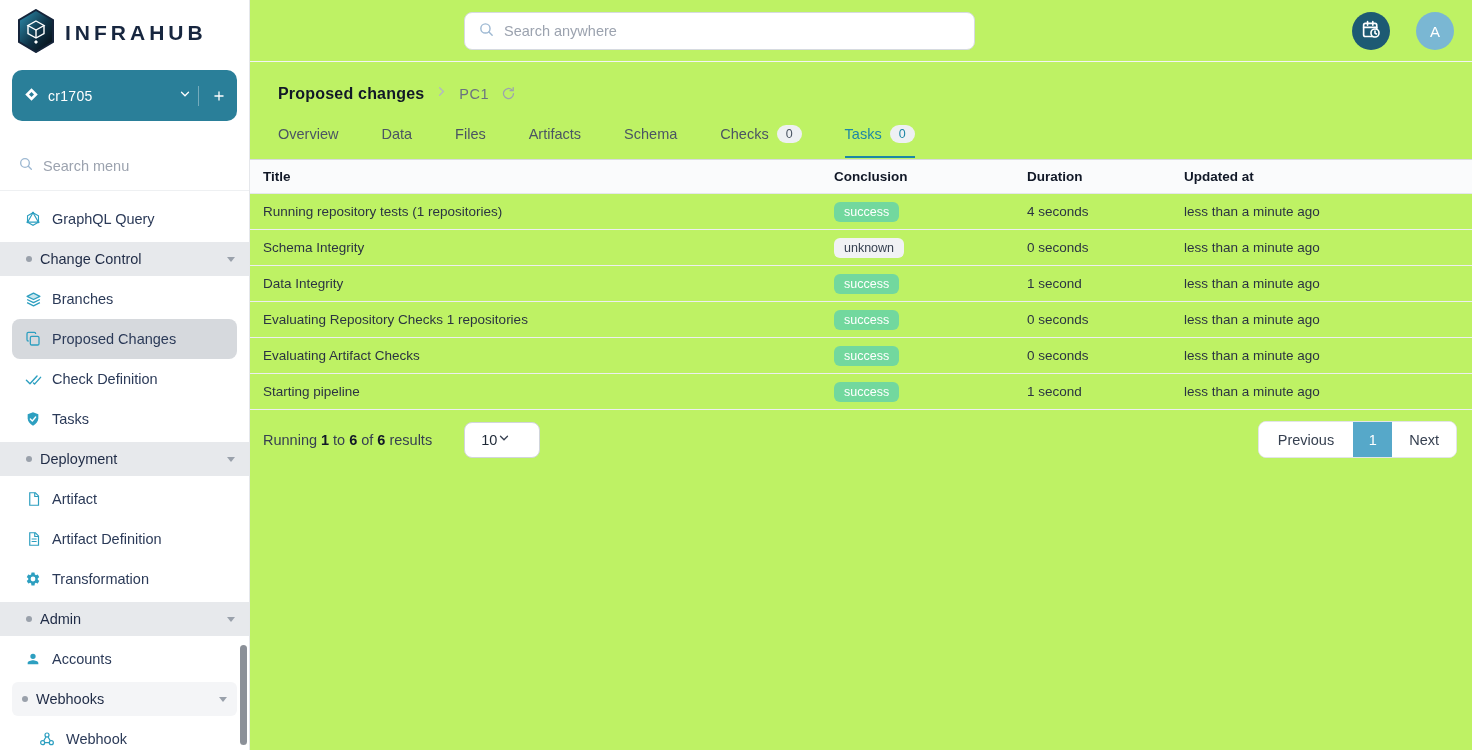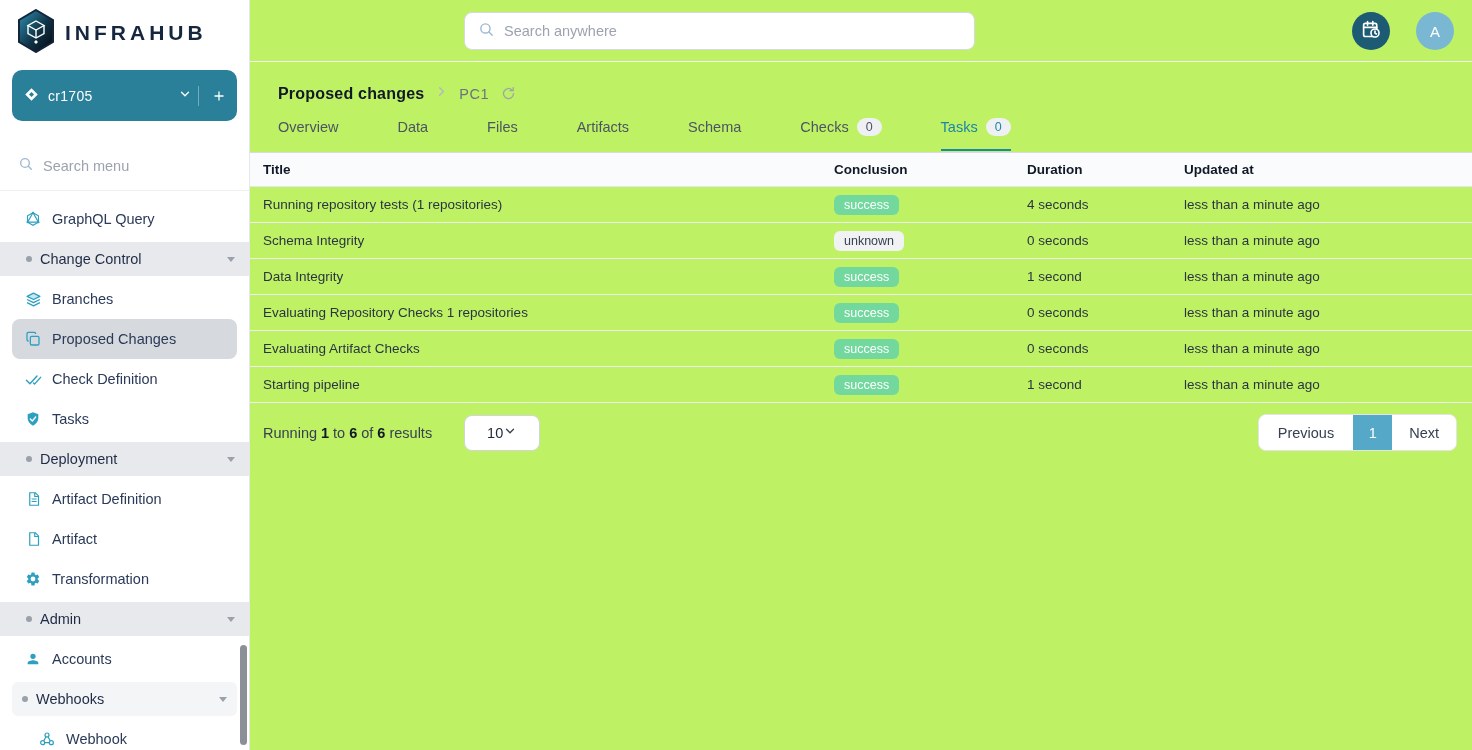--- a/index.html
+++ b/index.html
@@ -53,21 +53,21 @@
   .circle-btn { width:38px; height:38px; border-radius:50%; display:flex; align-items:center;
     justify-content:center; cursor:pointer; border:none; }
   .time-btn { background:#1d5a73; }
   .avatar { background:#7ab7d3; color:#fff; font-size:15px; }
 
   .breadcrumb-row { display:flex; align-items:center; gap:10px; padding:22px 0 0 28px; }
   .page-title { font-size:16px; font-weight:700; color:#111827; letter-spacing:.2px; }
   .crumb-current { font-size:14.5px; color:#6b7280; letter-spacing:.5px; }
   .refresh-btn { background:none; border:none; cursor:pointer; display:flex; margin-left:2px; }
 
-  .tabs { display:flex; gap:59px; padding:0 0 0 28px; margin-top:15px; border-bottom:1px solid transparent; }
+  .tabs { display:flex; gap:43px; padding:0 0 0 28px; margin-top:22px; border-bottom:1px solid transparent; }
   .tab { display:flex; align-items:center; gap:8px; font-size:14.5px; color:#4b5563;
     padding-bottom:13px; cursor:pointer; border-bottom:2px solid transparent; }
   .tab.active { color:#1d87a6; border-bottom-color:#1d87a6; }
   .tab-badge { background:#eef0f3; border-radius:10px; font-size:12.5px; padding:2px 9px; color:#4b5563; }
   .tab.active .tab-badge { color:#1d87a6; }
 
   table.tasks { width:100%; border-collapse:collapse; table-layout:fixed; }
   table.tasks col.c-title { width:571px; } table.tasks col.c-conc { width:193px; }
   table.tasks col.c-dur { width:157px; } 
   table.tasks thead th { text-align:left; font-size:13.5px; font-weight:700; color:#111827;
@@ -76,21 +76,21 @@
   table.tasks td { height:36px; font-size:13.5px; color:#2b3442; padding:0 0 0 13px;
     border-bottom:1px solid #edeef1; }
   .badge { display:inline-block; font-size:12.5px; padding:3px 10px; border-radius:6px; }
   .badge-success { background:#72d89e; color:#fff; }
   .badge-unknown { background:#f1f2f4; color:#374151; }
 
   .pagination { display:flex; align-items:center; padding:11px 15px 0 13px; }
   .pg-summary { display:flex; gap:4px; font-size:14.5px; color:#374151; align-items:center; }
   .pg-summary b { color:#111827; }
   .page-size { margin-left:32px; width:76px; height:36px; border:1px solid #d1d5db; border-radius:8px;
-    display:flex; align-items:center; justify-content:center; padding:0 16px; font-size:14.5px;
+    display:flex; align-items:center; justify-content:flex-start; padding:0 16px; font-size:14.5px;
     color:#1f2937; cursor:pointer; background:#fff; }
   .pg-buttons { margin-left:auto; display:flex; height:37px; border:1px solid #e2e4e8;
     border-radius:8px; overflow:hidden; background:#fff; }
   .pg-btn { display:flex; align-items:center; justify-content:center; font-size:14.5px;
     color:#374151; background:#fff; border:none; cursor:pointer; font-family:inherit; }
   .pg-prev { padding:0 19px; } .pg-next { padding:0 17px; }
   .pg-page { width:39px; background:#56a8c9; color:#fff; }
 </style>
 </head>
 <body>
@@ -207,33 +207,33 @@
       <div class="nav-section">
         <span class="bullet"></span>
         <span class="sect-label">Deployment</span>
         <span class="caret-down"></span>
       </div>
       <div class="nav-item">
         <span class="icn">
           <svg width="15" height="16" viewBox="0 0 24 24" fill="none" stroke="#2d9fc0" stroke-width="1.9">
             <path d="M6 2h9l5 5v15H6z"></path>
             <path d="M14 2v6h6"></path>
-            <path d="M9 12h8M9 16h8"></path>
-          </svg>
-        </span>
-        <span>Artifact Definition</span>
+          </svg>
+        </span>
+        <span>Artifact</span>
       </div>
       <div class="nav-item">
         <span class="icn">
           <svg width="15" height="16" viewBox="0 0 24 24" fill="none" stroke="#2d9fc0" stroke-width="1.9">
             <path d="M6 2h9l5 5v15H6z"></path>
             <path d="M14 2v6h6"></path>
-          </svg>
-        </span>
-        <span>Artifact</span>
+            <path d="M9 12h8M9 16h8"></path>
+          </svg>
+        </span>
+        <span>Artifact Definition</span>
       </div>
       <div class="nav-item">
         <span class="icn">
           <svg width="16" height="16" viewBox="0 0 24 24" fill="#2d9fc0">
             <path d="M19.14 12.94c.04-.3.06-.61.06-.94s-.02-.64-.07-.94l2.03-1.58a.49.49 0 0 0 .12-.61l-1.92-3.32a.49.49 0 0 0-.59-.22l-2.39.96a7 7 0 0 0-1.62-.94l-.36-2.54a.48.48 0 0 0-.48-.41h-3.84a.48.48 0 0 0-.47.41l-.36 2.54c-.59.24-1.13.57-1.62.94l-2.39-.96a.49.49 0 0 0-.59.22L2.74 8.87c-.12.21-.08.47.12.61l2.03 1.58c-.05.3-.09.63-.09.94s.02.64.07.94l-2.03 1.58a.49.49 0 0 0-.12.61l1.92 3.32c.12.22.37.29.59.22l2.39-.96c.5.38 1.03.7 1.62.94l.36 2.54c.05.24.24.41.48.41h3.84c.24 0 .44-.17.47-.41l.36-2.54c.59-.24 1.13-.56 1.62-.94l2.39.96c.22.08.47 0 .59-.22l1.92-3.32a.49.49 0 0 0-.12-.61zM12 15.6A3.6 3.6 0 1 1 12 8.4a3.6 3.6 0 0 1 0 7.2z"></path>
           </svg>
         </span>
         <span>Transformation</span>
       </div>
       <div class="nav-section">

